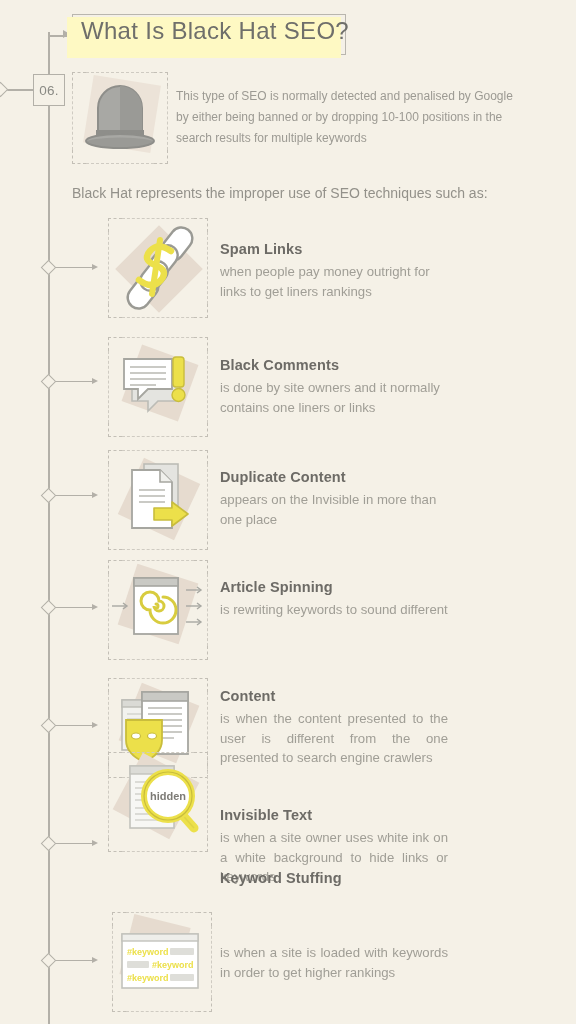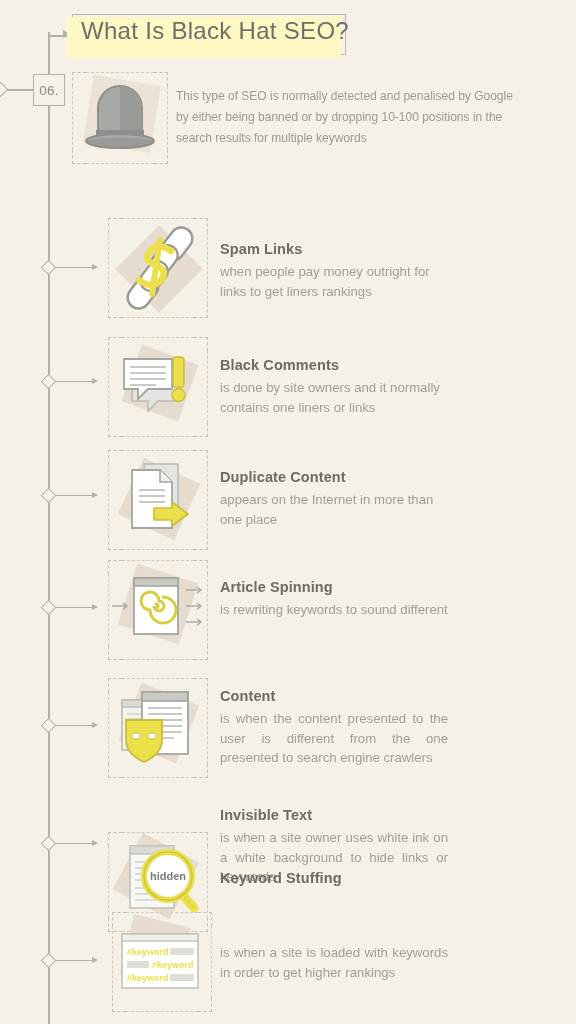--- a/index.html
+++ b/index.html
@@ -269,20 +269,21 @@
       <rect x="16" y="8" width="68" height="68" fill="#ece3d8" transform="rotate(9 50 42)"></rect>
       <path d="M26 64 V36 a22 22 0 0 1 44 0 V64 Z" fill="#a8a8a4" stroke="#8e8e8a" stroke-width="2"></path>
       <path d="M48 14 V64 H70 V36 a22 22 0 0 0 -22 -22 Z" fill="#9a9a96"></path>
       <rect x="24" y="58" width="48" height="7" fill="#8e8e8a"></rect>
       <ellipse cx="48" cy="69" rx="34" ry="7" fill="#a8a8a4" stroke="#8e8e8a" stroke-width="2"></ellipse>
       <ellipse cx="48" cy="70.5" rx="34" ry="5" fill="#8e8e8a" opacity="0.55"></ellipse>
     </svg>
   </div>
 
   <div class="intro-text">This type of SEO is normally detected and penalised by Google by either being banned or by dropping 10-100 positions in the search results for multiple keywords</div>
+  <div class="subtitle">Black Hat represents the improper use of SEO techniques such as:</div>
 
   <div class="item" style="top:0">
     <div class="marker-diamond" style="top:262px"></div>
     <div class="marker-line" style="top:267px"></div>
     <div class="marker-arrow" style="top:264px"></div>
 
     <div class="icon-box" style="left:108px; top:218px;">
       <div class="brackets">
         <span class="edge-t"></span>
           <span class="edge-b"></span>
@@ -369,21 +370,21 @@
         <g stroke="#b8b8b2" stroke-width="1.5">
           <line x1="31" y1="40" x2="57" y2="40"></line>
           <line x1="31" y1="46" x2="57" y2="46"></line>
           <line x1="31" y1="52" x2="57" y2="52"></line>
         </g>
         <path d="M46 58 H64 V52 L80 64 L64 76 V70 H46 Z" fill="#ece04a" stroke="#c9bd3c" stroke-width="1.6" stroke-linejoin="round"></path>
       </svg>
     </div>
 
     <div class="item-title" style="top:469px">Duplicate Content</div>
-    <div class="item-desc" style="top:490px">appears on the Internet in more than one place</div>
+    <div class="item-desc" style="top:490px">appears on the Invisible in more than one place</div>
   </div>
 
   <div class="item" style="top:0">
     <div class="marker-diamond" style="top:602px"></div>
     <div class="marker-line" style="top:607px"></div>
     <div class="marker-arrow" style="top:604px"></div>
 
     <div class="icon-box" style="left:108px; top:560px;">
       <div class="brackets">
         <span class="edge-t"></span>
@@ -462,21 +463,21 @@
 
     <div class="item-title" style="top:688px">Content</div>
     <div class="item-desc justify" style="top:709px">is when the content presented to the user is different from the one presented to search engine crawlers</div>
   </div>
 
   <div class="item" style="top:0">
     <div class="marker-diamond" style="top:838px"></div>
     <div class="marker-line" style="top:843px"></div>
     <div class="marker-arrow" style="top:840px"></div>
 
-    <div class="icon-box" style="left:108px; top:832px;">
+    <div class="icon-box" style="left:108px; top:752px;">
       <div class="brackets">
         <span class="edge-t"></span>
           <span class="edge-b"></span>
         <span class="edge-l"></span>
           <span class="edge-r"></span>
         <i class="tl"></i>
           <i class="tr"></i>
           <i class="bl"></i>
           <i class="br"></i>
       </div>

